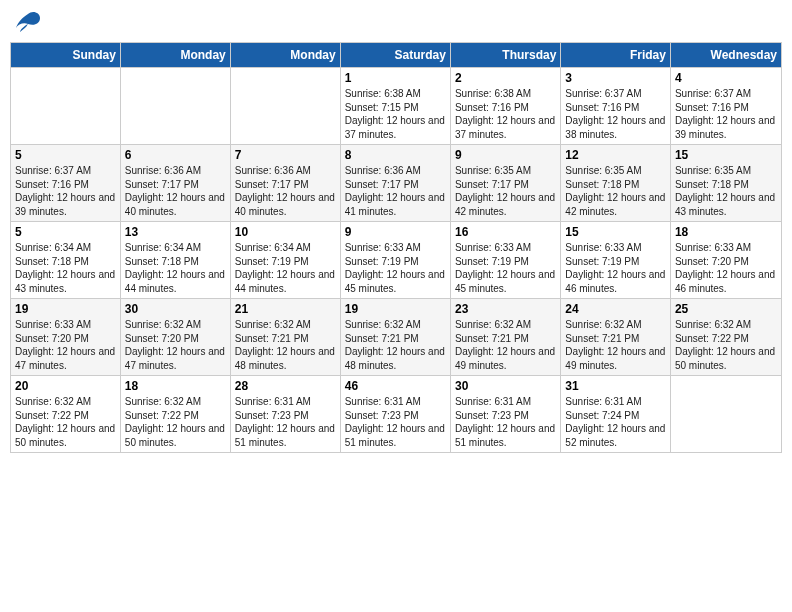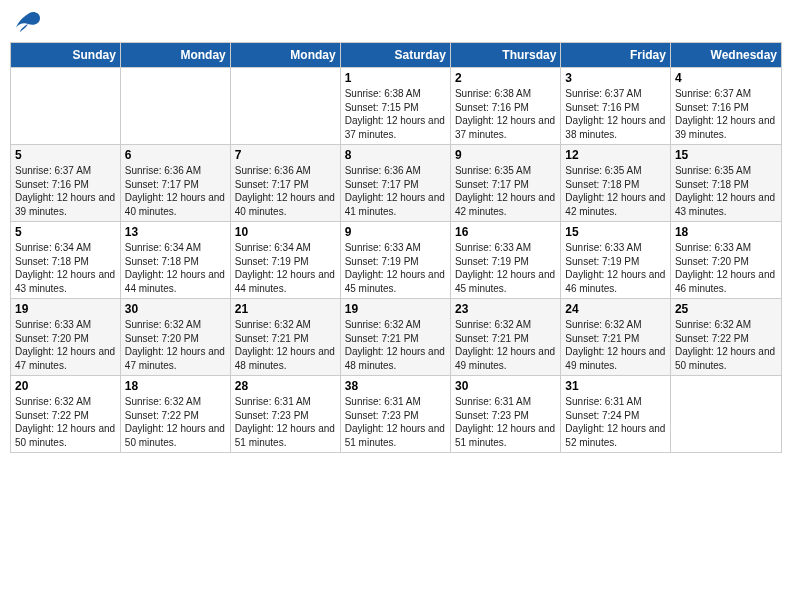--- a/index.html
+++ b/index.html
@@ -293,21 +293,21 @@
 Sunset: 7:22 PM
 Daylight: 12 hours and 50 minutes.</div>
         </td>
         <td>
           <div class="day-number">28</div>
           <div class="day-info" style="white-space: pre-line;">Sunrise: 6:31 AM
 Sunset: 7:23 PM
 Daylight: 12 hours and 51 minutes.</div>
         </td>
         <td>
-          <div class="day-number">38</div>
+          <div class="day-number">46</div>
           <div class="day-info" style="white-space: pre-line;">Sunrise: 6:31 AM
 Sunset: 7:23 PM
 Daylight: 12 hours and 51 minutes.</div>
         </td>
         <td>
           <div class="day-number">30</div>
           <div class="day-info" style="white-space: pre-line;">Sunrise: 6:31 AM
 Sunset: 7:23 PM
 Daylight: 12 hours and 51 minutes.</div>
         </td>

